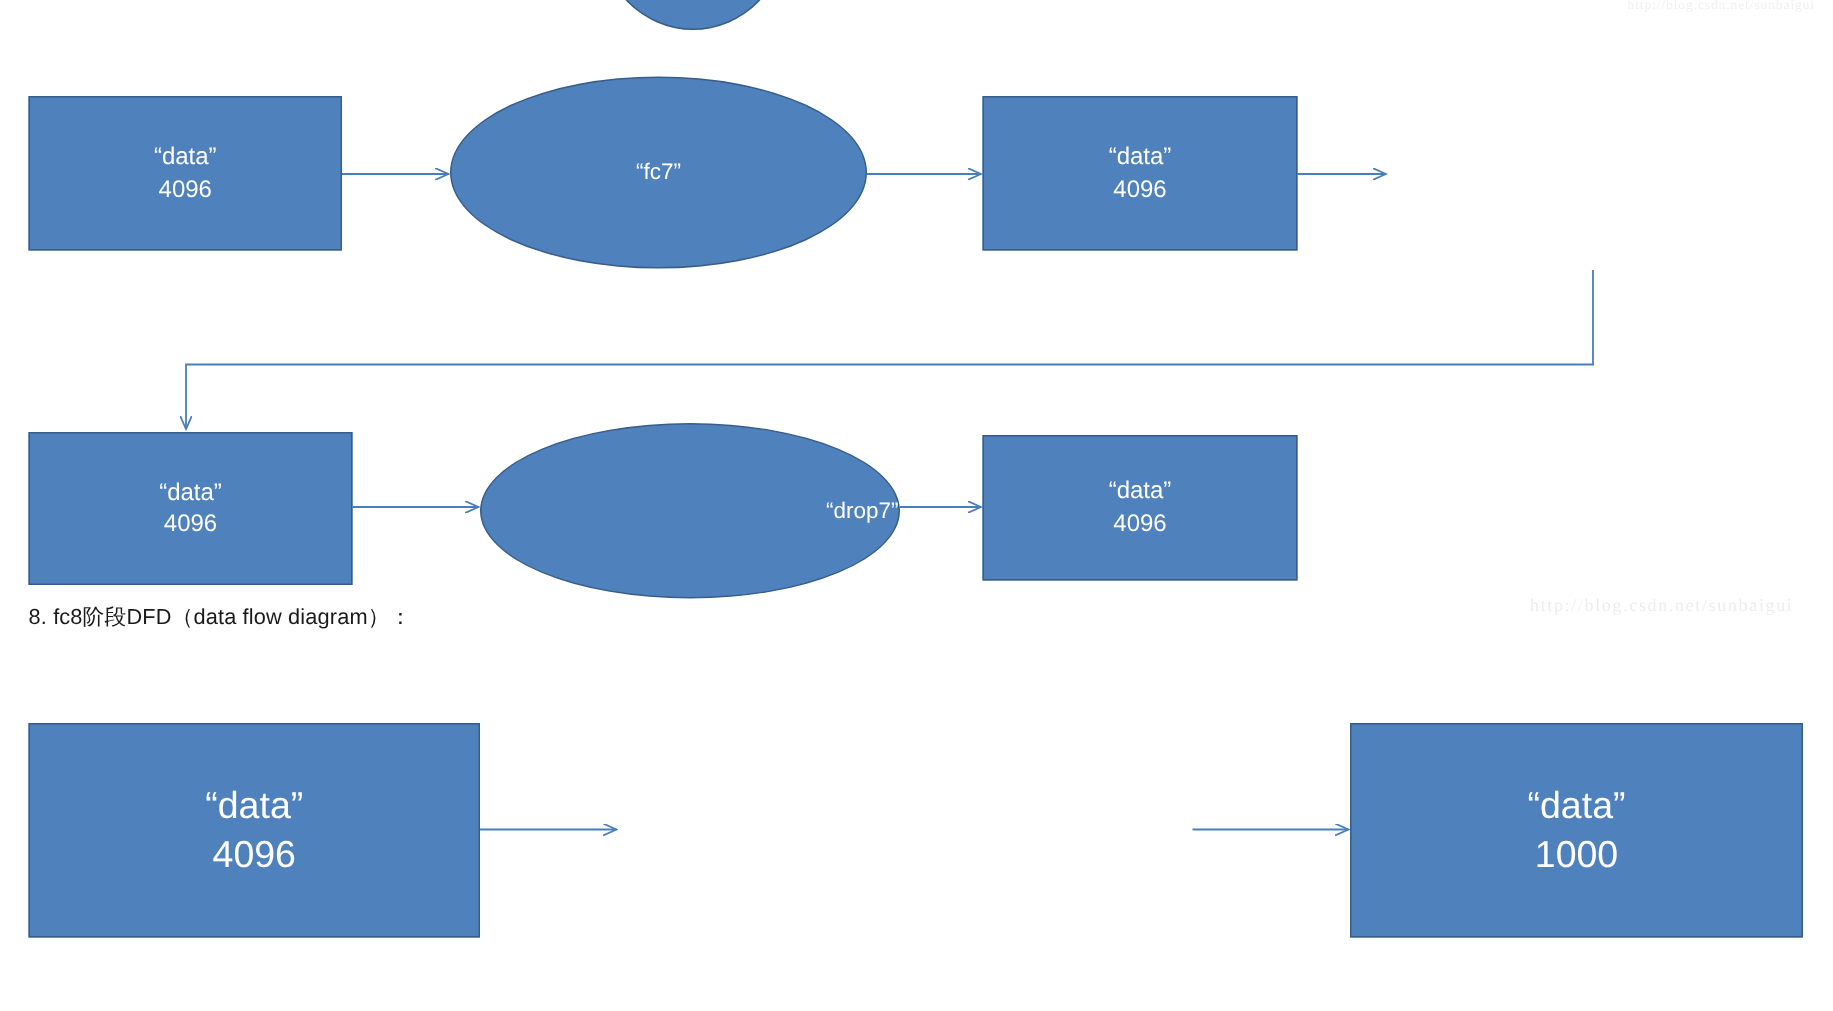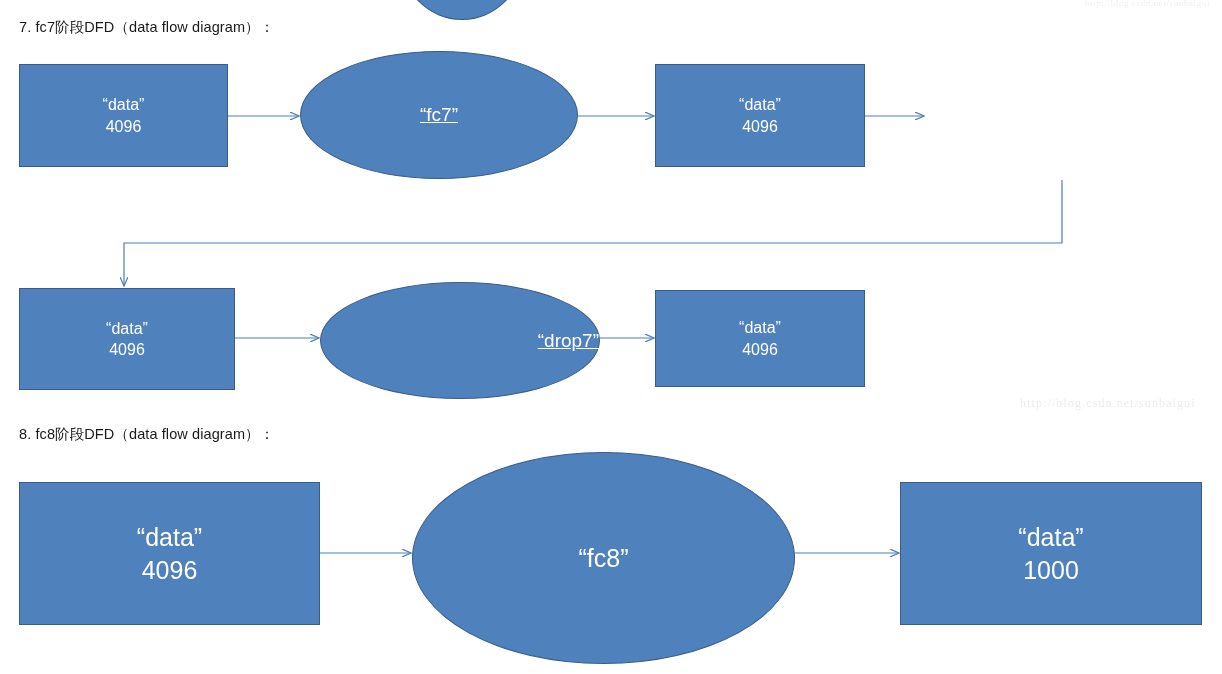--- a/index.html
+++ b/index.html
@@ -32,21 +32,21 @@
     color:#ffffff;
     text-align:center;
     line-height:1.32;
   }
   .node.rect{ border-radius:0; }
   .node.ellipse{ border-radius:50%; }
 
   .node .l1,.node .l2{display:block;}
 
   .fs-sm{font-size:16px;}
-  .fs-md{font-size:19px;text-decoration:underline;}
+  .fs-md{font-size:15px;}
   .fs-lg{font-size:25px;}
 
   
   .clipped-ellipse{
     position:absolute;
     background:#4F81BD;
     border:1.5px solid #385D8A;
     border-radius:50%;
     box-sizing:border-box;
   }
@@ -84,21 +84,20 @@
 
     <polyline points="1062,180 1062,243 124,243 124,286" fill="none" stroke="#4A7EBB" stroke-width="1.2" marker-end="url(#ah)"></polyline>
 
     <line x1="235" y1="338" x2="319" y2="338" stroke="#4A7EBB" stroke-width="1.2" marker-end="url(#ah)"></line>
     <line x1="600" y1="338" x2="654" y2="338" stroke="#4A7EBB" stroke-width="1.2" marker-end="url(#ah)"></line>
 
     <line x1="320" y1="553" x2="411" y2="553" stroke="#4A7EBB" stroke-width="1.2" marker-end="url(#ah)"></line>
     <line x1="795" y1="553" x2="899" y2="553" stroke="#4A7EBB" stroke-width="1.2" marker-end="url(#ah)"></line>
   </svg>
 
-  <div class="heading" style="left:19px;top:18px;">7. fc7阶段DFD（data flow diagram）：</div>
 
   <div class="node rect" style="left:19px;top:64px;width:209px;height:103px;">
     <span class="l1 fs-sm">“data”</span>
     <span class="l2 fs-sm">4096</span>
   </div>
 
   <div class="node ellipse" style="left:300px;top:51px;width:278px;height:128px;">
     <span class="l1 fs-md">“fc7”</span>
   </div>
 
@@ -119,29 +118,26 @@
 
   <div class="node rect" style="left:655px;top:290px;width:210px;height:97px;">
     <span class="l1 fs-sm">“data”</span>
     <span class="l2 fs-sm">4096</span>
   </div>
 
   <div class="watermark" style="left:1020px;top:396px;">http://blog.csdn.net/sunbaigui</div>
 
   <div class="watermark tiny" style="left:1085px;top:-2px;">http://blog.csdn.net/sunbaigui</div>
 
-  <div class="heading" style="left:19px;top:425px;">8. fc8阶段DFD（data flow diagram）：</div>
+  <div class="heading" style="left:19px;top:402px;">8. fc8阶段DFD（data flow diagram）：</div>
 
   <div class="node rect" style="left:19px;top:482px;width:301px;height:143px;">
     <span class="l1 fs-lg">“data”</span>
     <span class="l2 fs-lg">4096</span>
   </div>
 
-  <div class="node ellipse" style="left:412px;top:452px;width:383px;height:212px;">
-    <span class="l1 fs-lg">“fc8”</span>
-  </div>
 
   <div class="node rect" style="left:900px;top:482px;width:302px;height:143px;">
     <span class="l1 fs-lg">“data”</span>
     <span class="l2 fs-lg">1000</span>
   </div>
 
 </div>
 
 </body></html>

